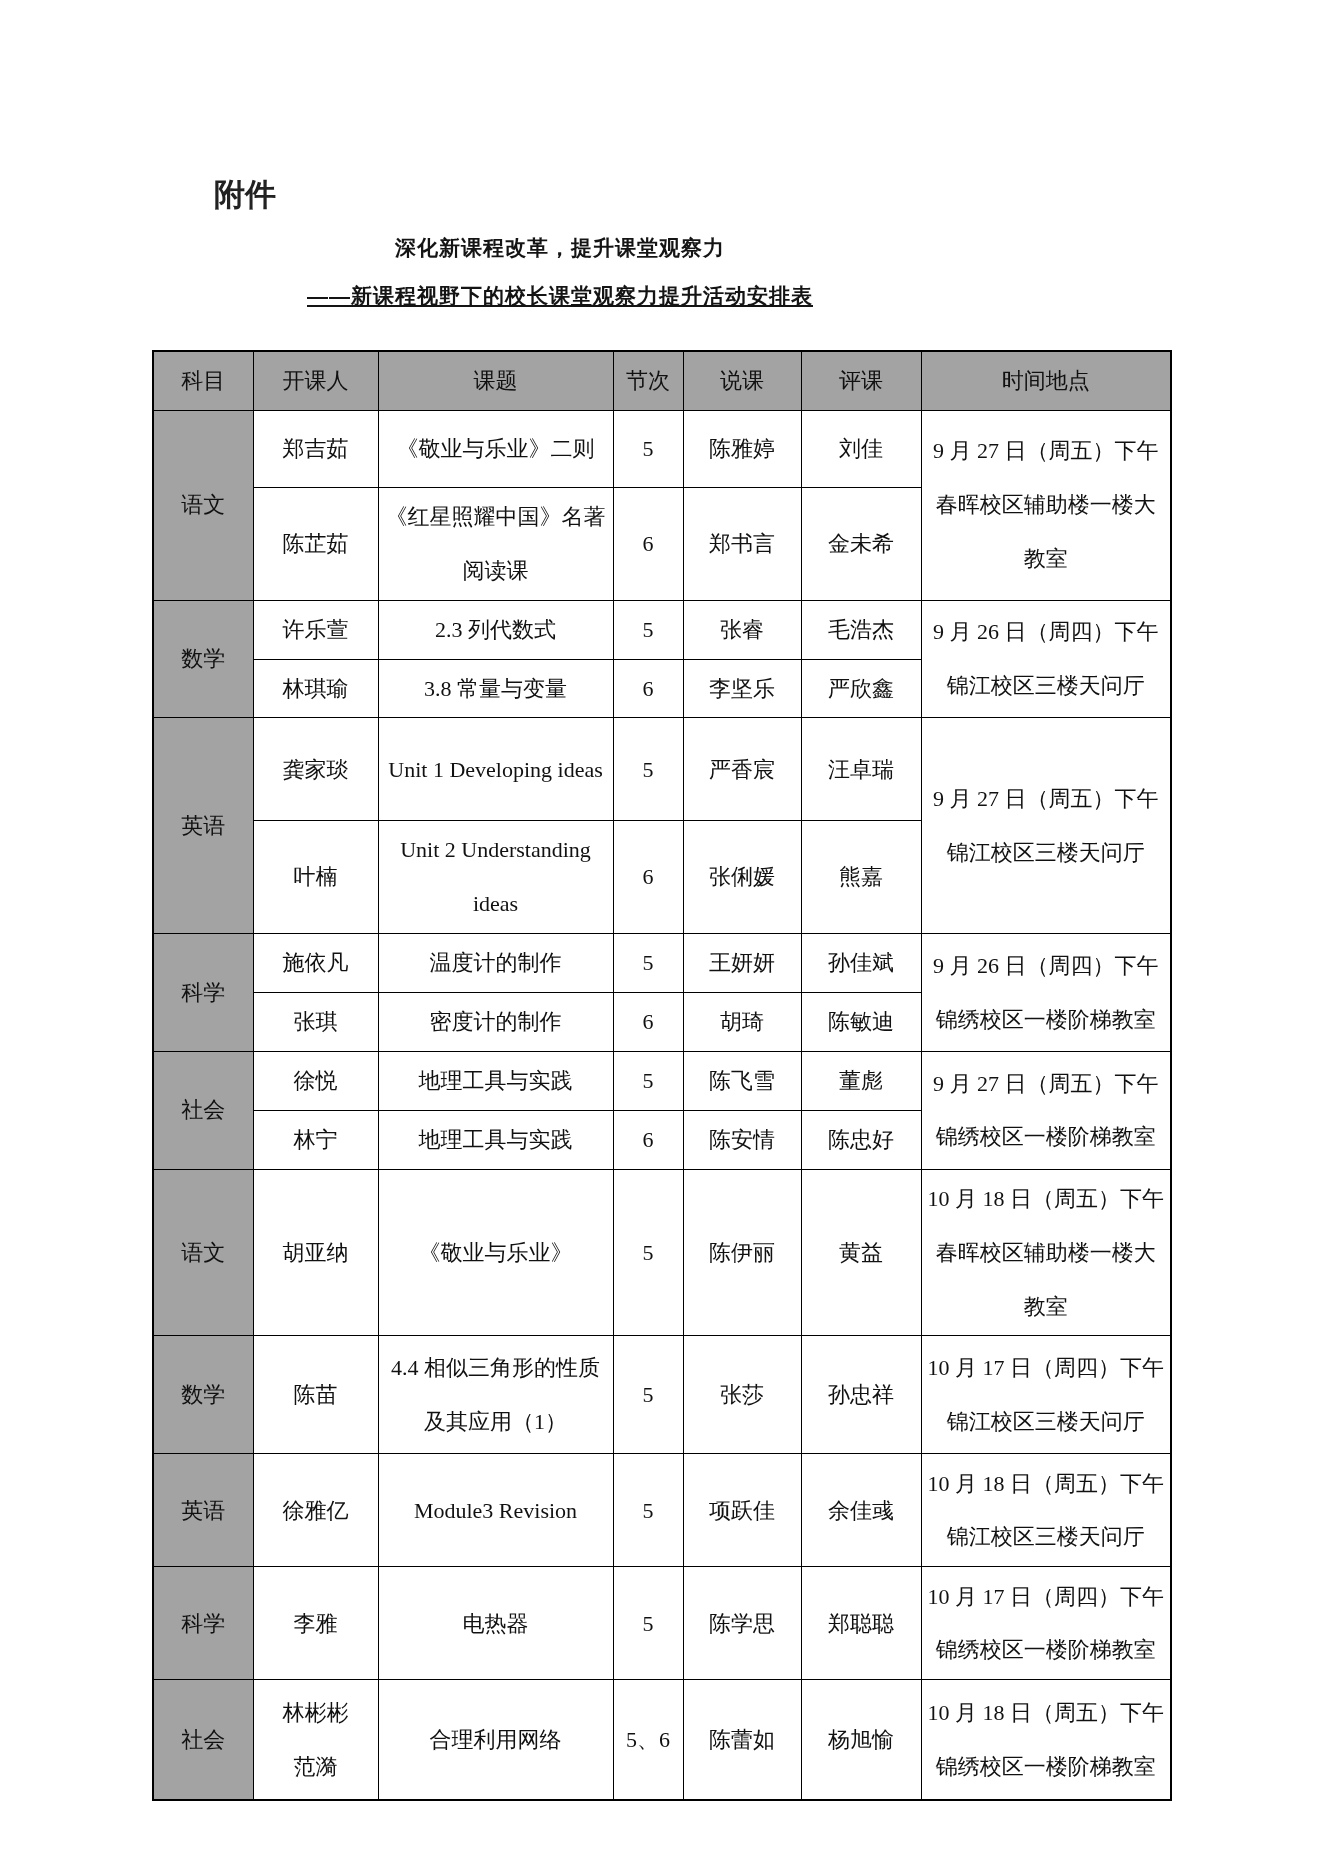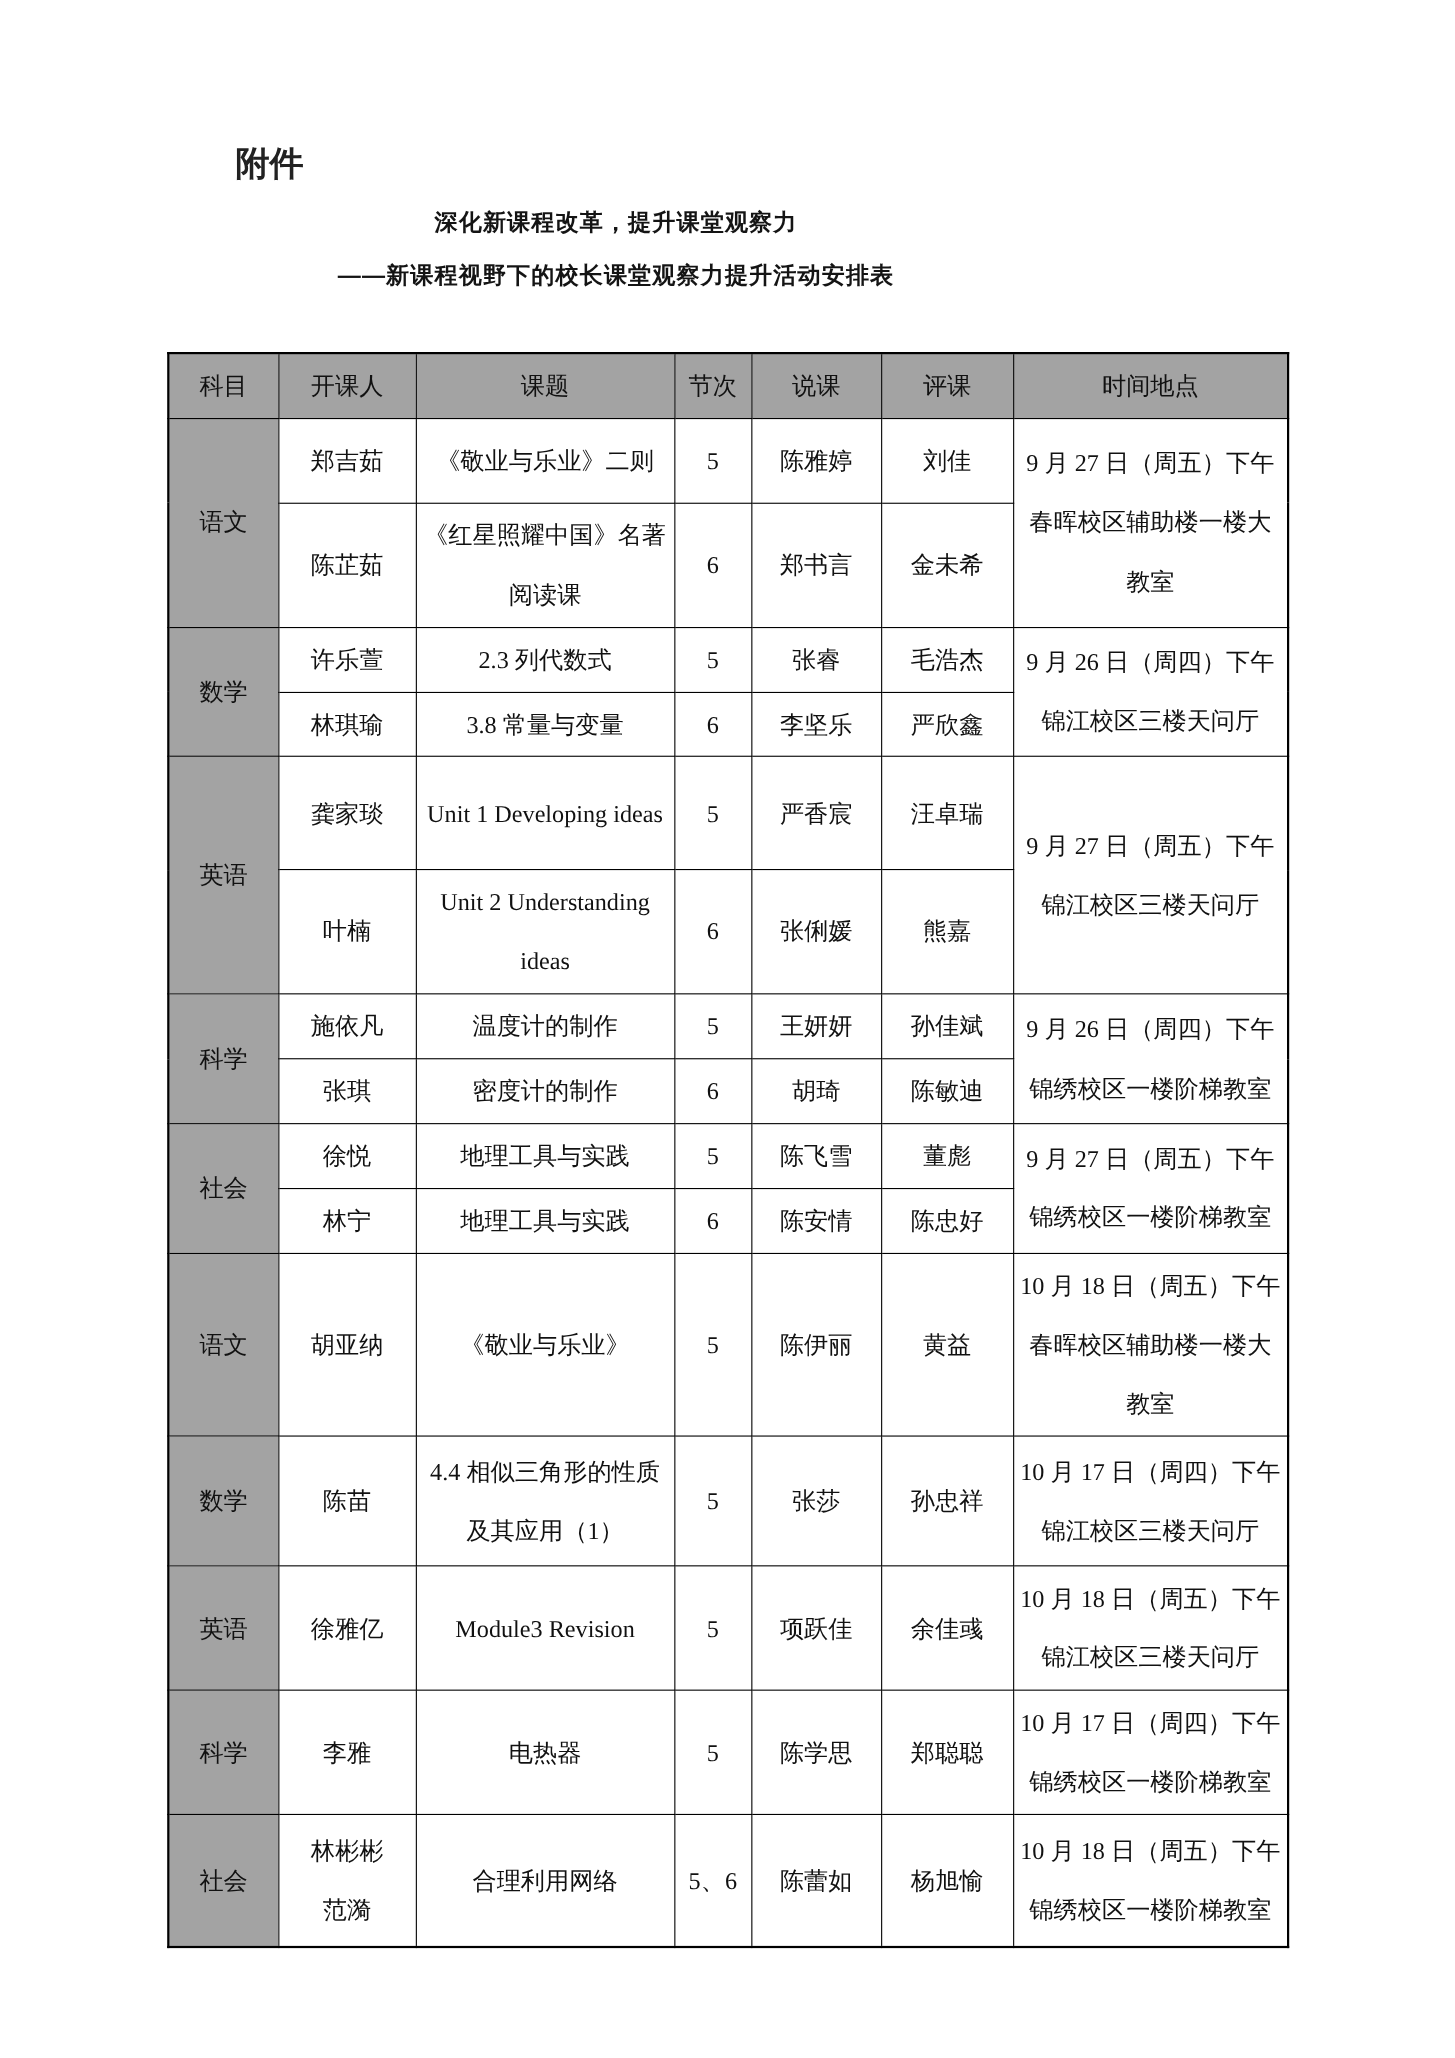--- a/index.html
+++ b/index.html
@@ -7,29 +7,29 @@
   body {
     width:1323px; height:1871px;
     font-family:"Liberation Serif","DejaVu Serif",serif;
     color:#111111;
     position:relative;
   }
   .doc { padding-top:128px; padding-left:152px; }
   .attachment {
     font-family:"Liberation Sans","DejaVu Sans",sans-serif;
     font-weight:700; font-size:31px; color:#222;
-    margin-left:62px; margin-bottom:18px;
+    margin-left:62px; margin-bottom:18px;margin-top:46px;
   }
   .title-block { width:1018px; margin-left:-101px; text-align:center; }
   .main-title, .sub-title {
     font-family:"Liberation Sans","DejaVu Sans",sans-serif;
     font-weight:700; font-size:21px; color:#141414;
     margin-bottom:20px; letter-spacing:1px;
   }
-  .sub-title { margin-bottom:56px; }
+  .sub-title { margin-bottom:40px;text-decoration:underline; }
   table.schedule {
     border-collapse:collapse; table-layout:fixed;
     width:1018px;
     border:2.5px solid #000;
   }
   table.schedule td, table.schedule th {
     border:1.5px solid #000;
     font-weight:normal;
     font-size:22px;
     text-align:center; vertical-align:middle;

